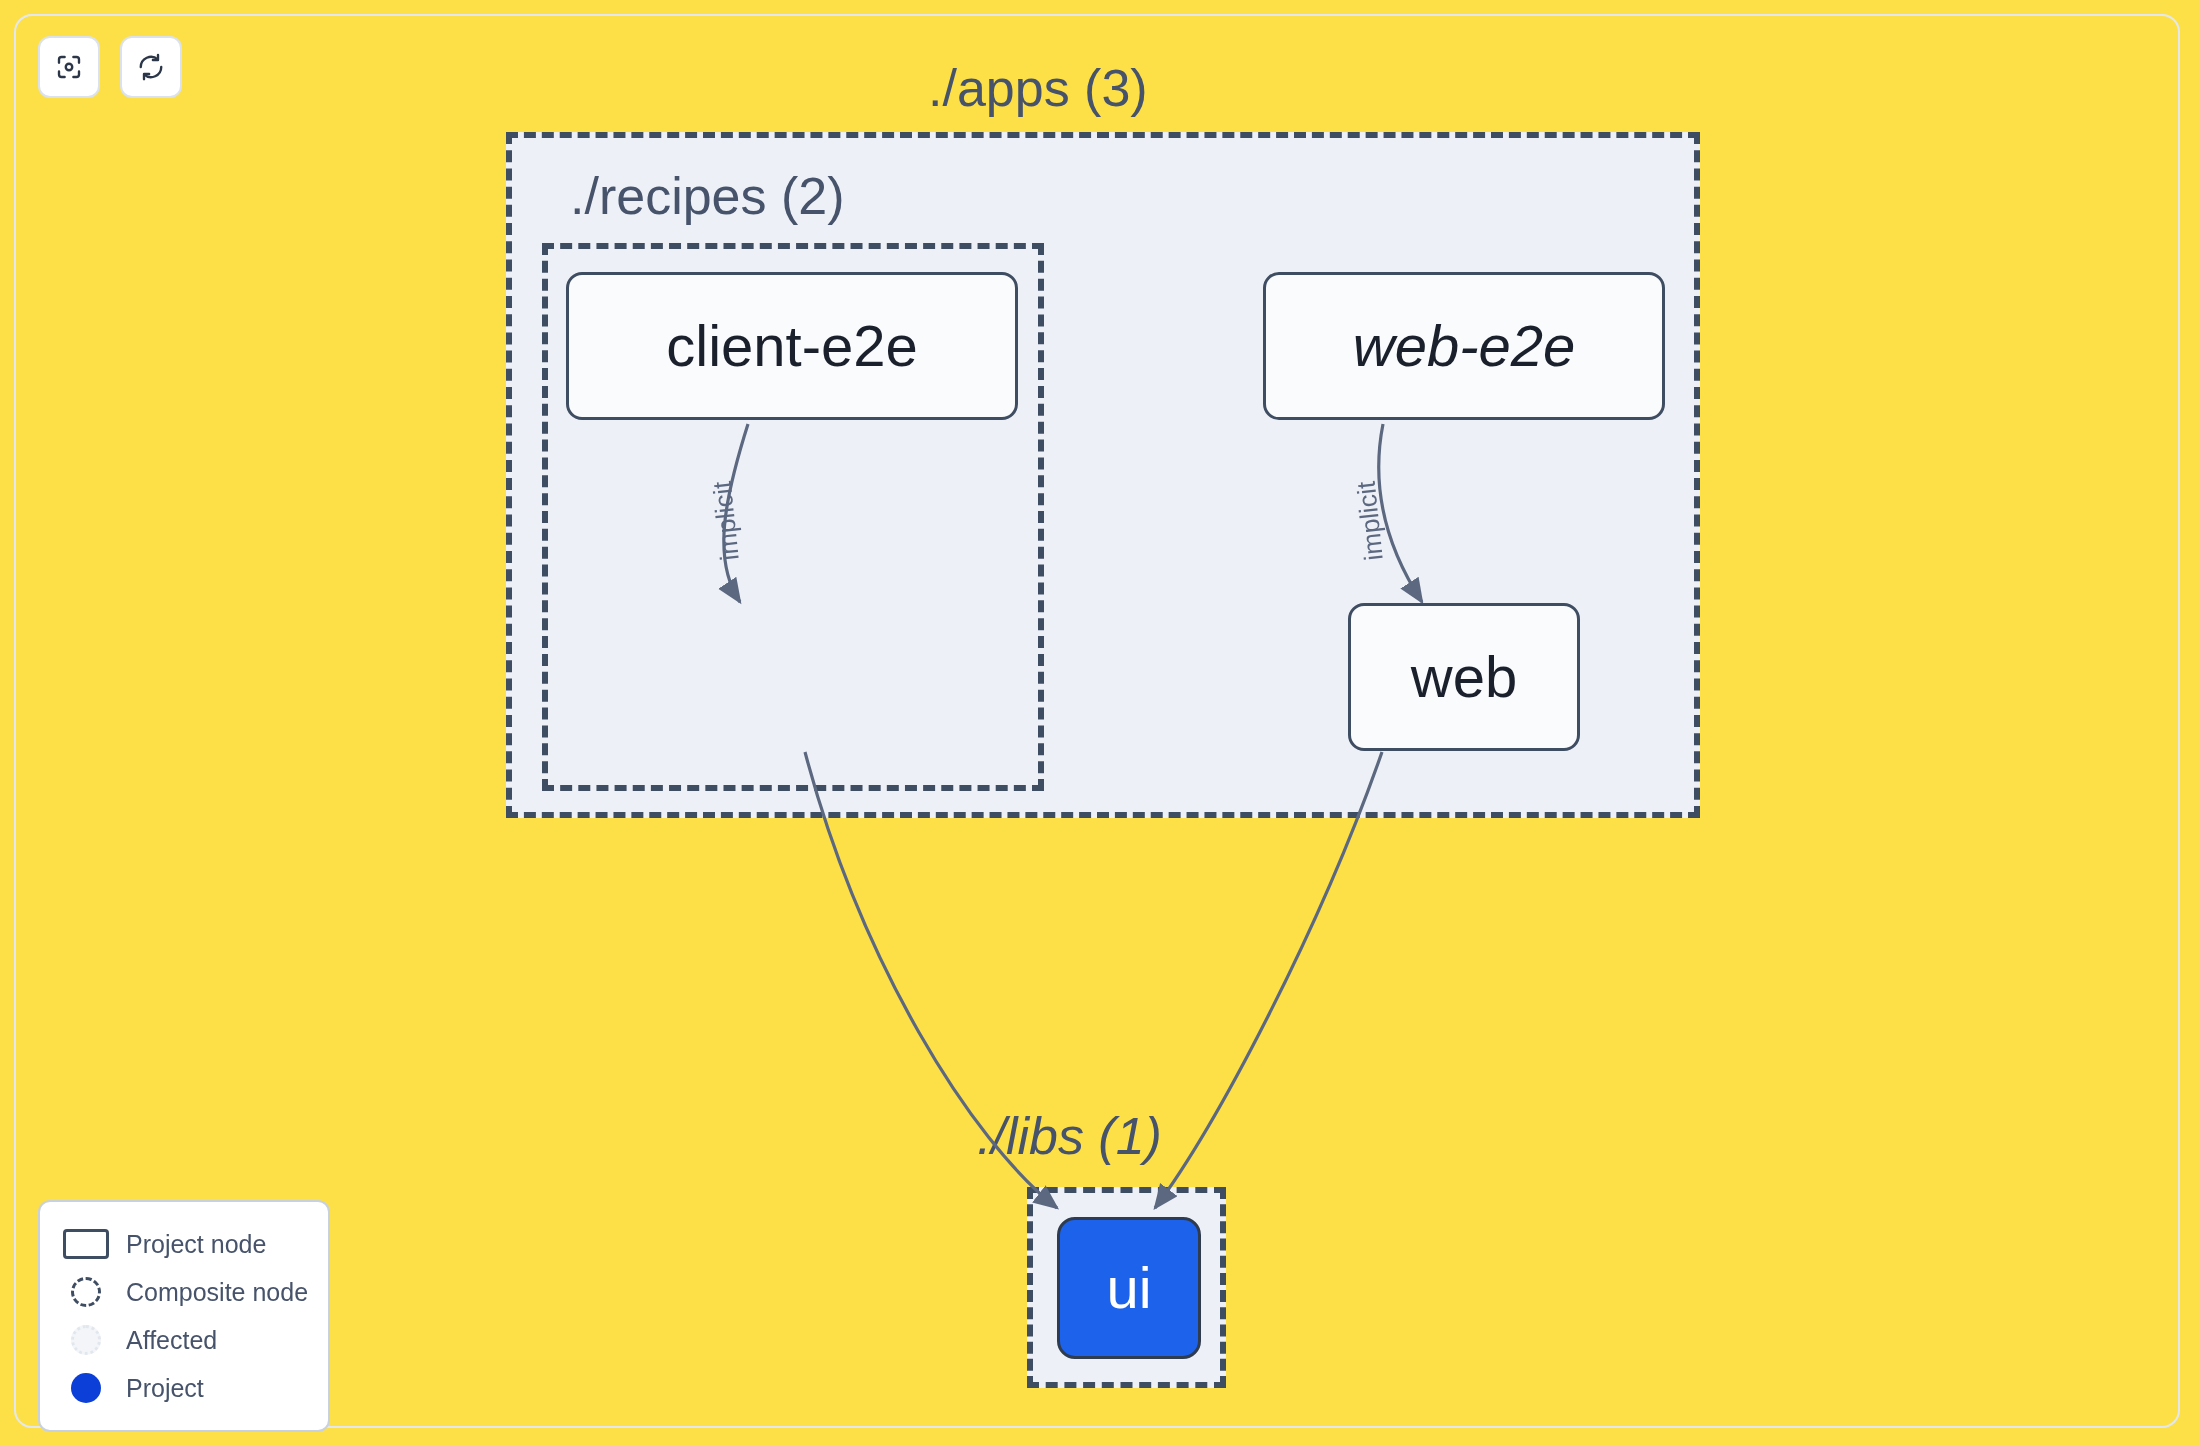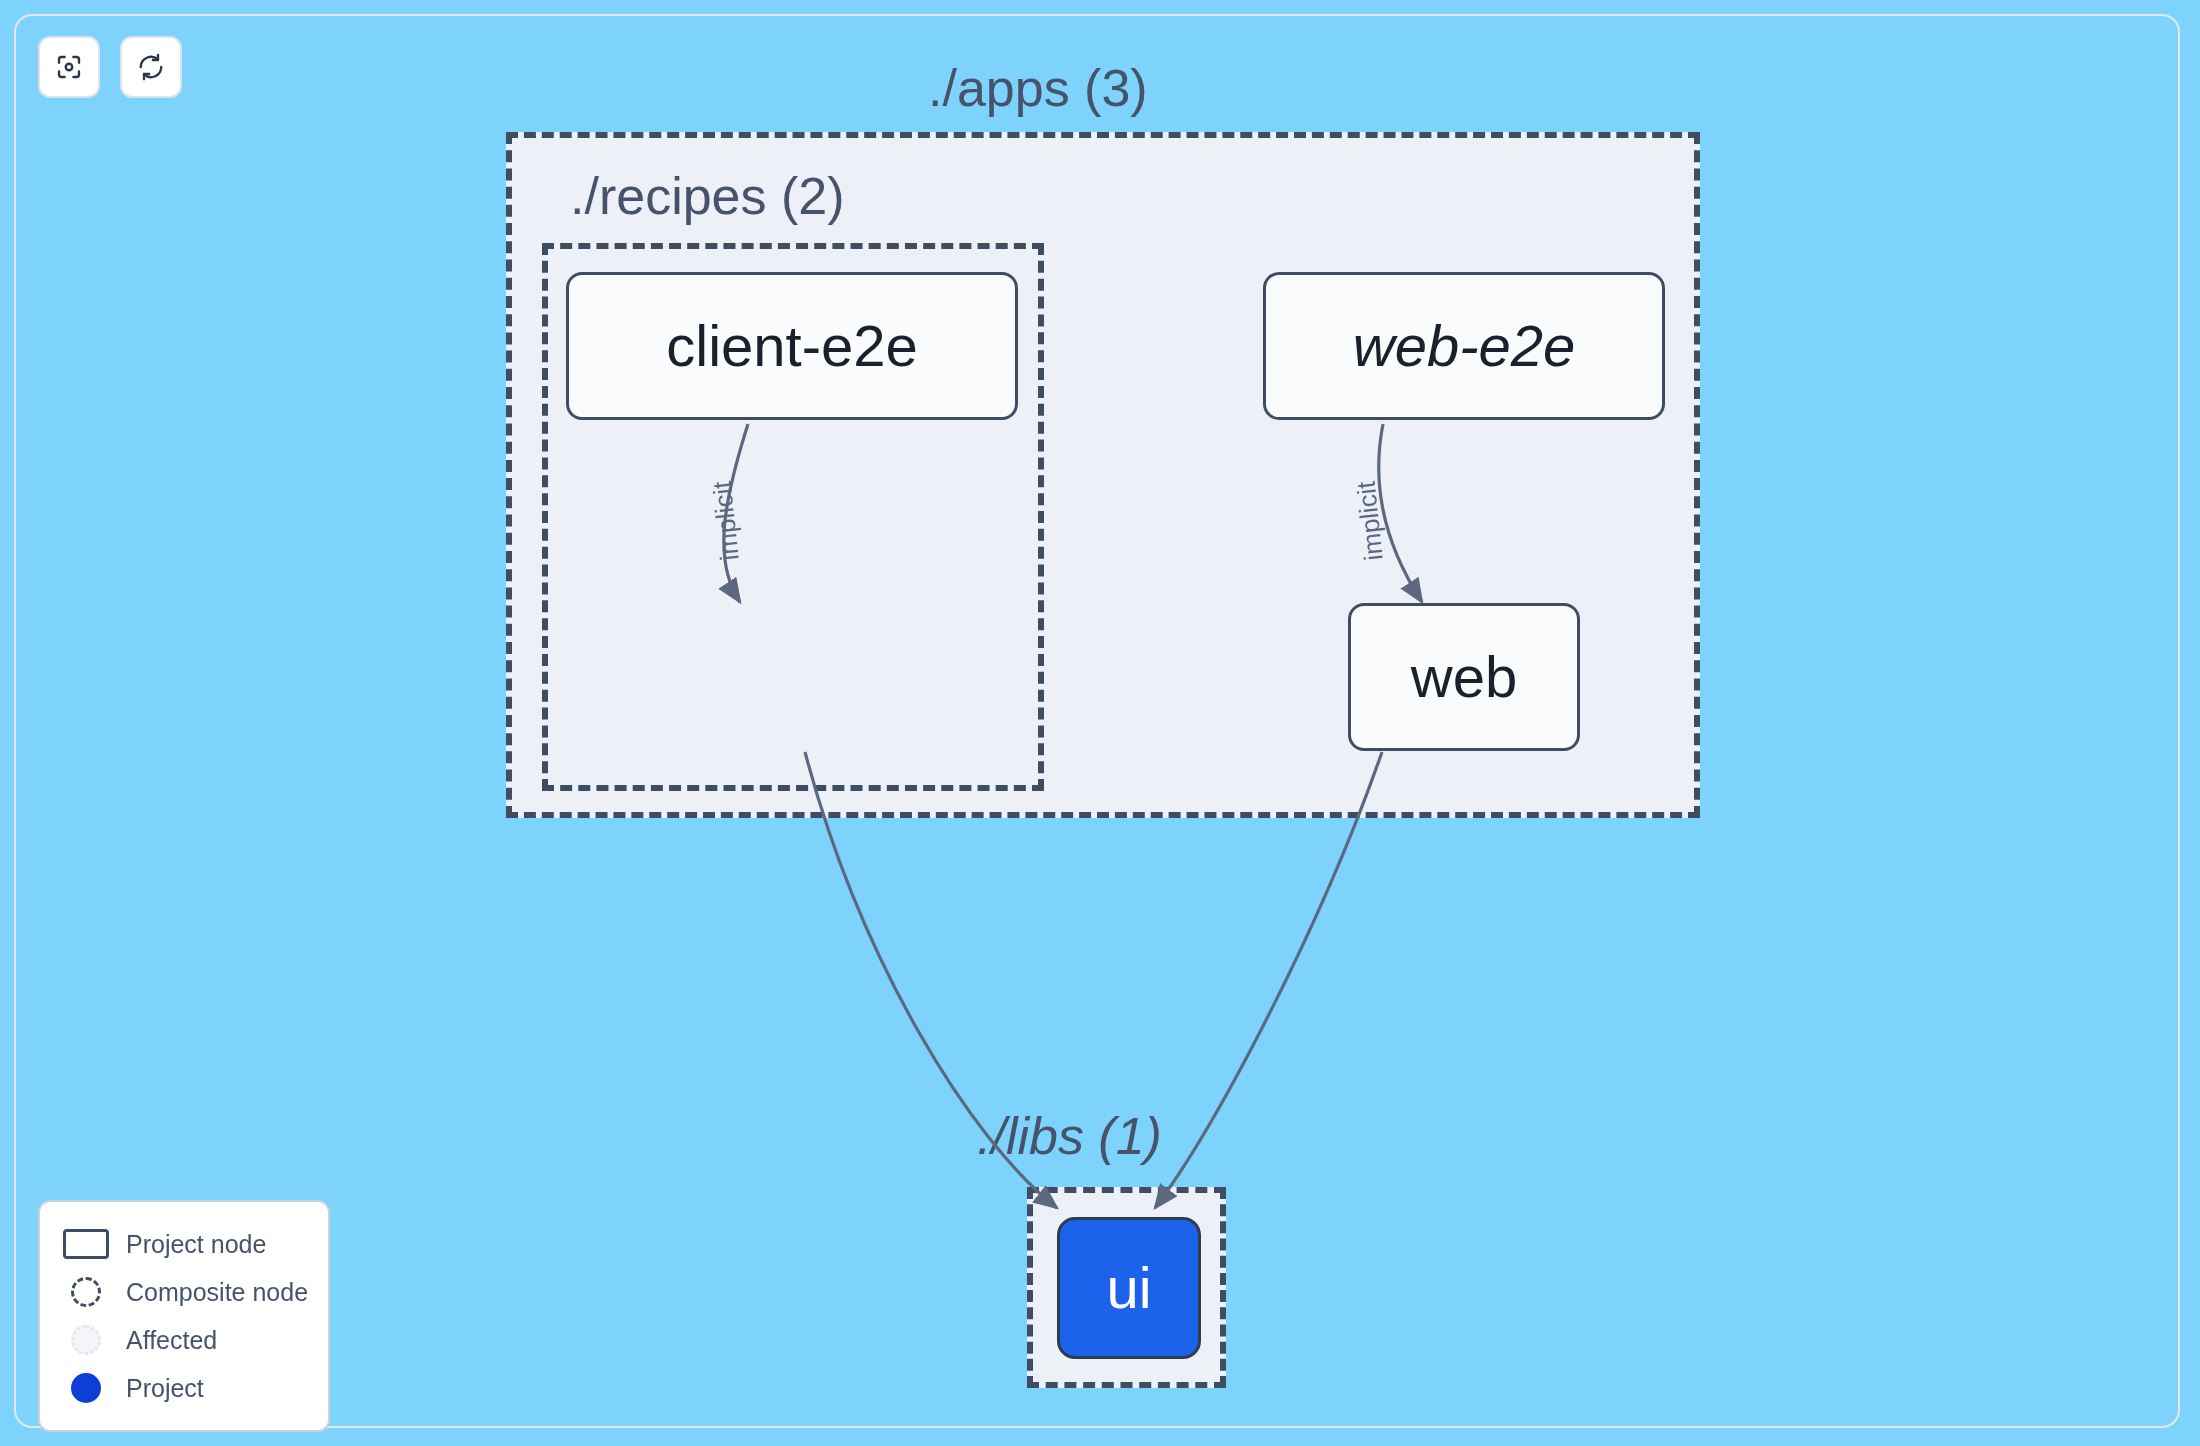--- a/index.html
+++ b/index.html
@@ -9,21 +9,21 @@
   }
   body {
     font-family: "Liberation Sans", sans-serif;
     -webkit-font-smoothing: antialiased;
   }
   #root {
     position: relative;
     width: 2200px;
     height: 1446px;
     overflow: hidden;
-    background: #7dd3fc;
+    background: #fde047;
   }
   
   .panel-frame {
     position: absolute;
     left: 14px;
     top: 14px;
     width: 2166px;
     height: 1414px;
     border: 2px solid #e3e8ef;
     border-radius: 18px;

